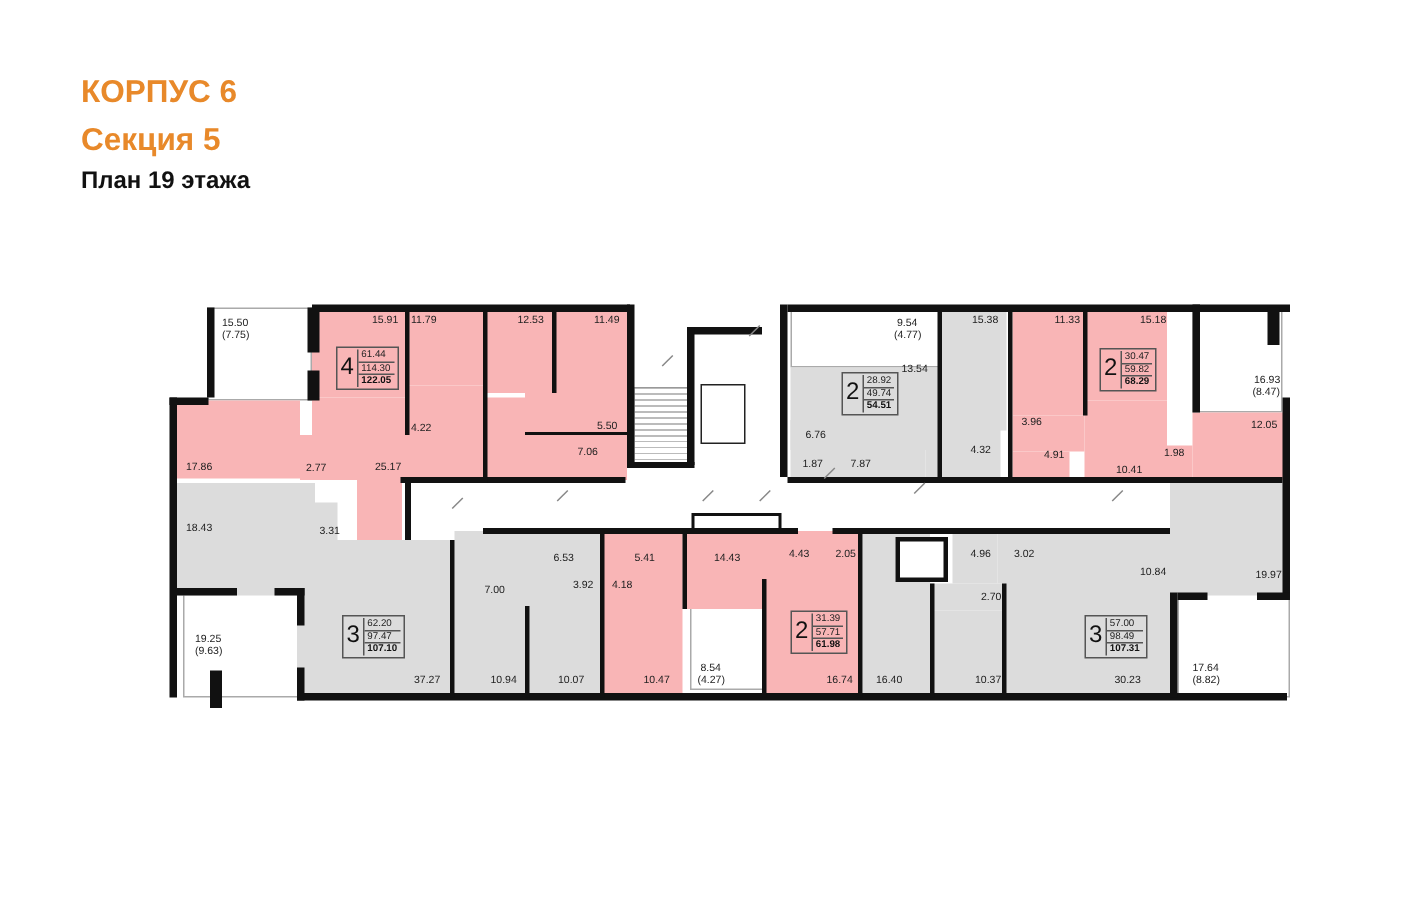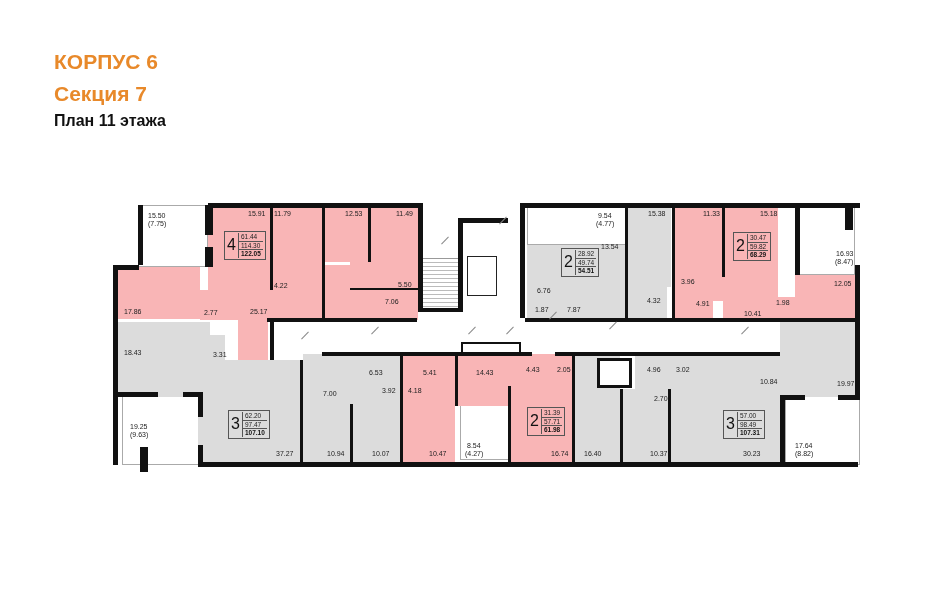--- a/index.html
+++ b/index.html
@@ -22,22 +22,22 @@
   .badge .areas { display: flex; flex-direction: column; border-left: 1px solid #555; }
   .badge .areas span { font-size: 6.5px; line-height: 7.5px; padding: 0 2px; border-bottom: 1px solid #555; color: #222; }
   .badge .areas span:last-child { border-bottom: none; font-weight: bold; color: #111; }
   .stairs { position: absolute; background: repeating-linear-gradient(180deg, #fff 0 3px, #bbb 3px 4px); border: 1px solid #999; box-sizing: border-box; }
   .door { position: absolute; width: 10px; height: 1px; background: #888; transform: rotate(-45deg); }
 </style>
 </head>
 <body>
 
 <div class="title t1">КОРПУС 6</div>
-<div class="title t2">Секция 7</div>
-<div class="title t3">План 11 этажа</div>
+<div class="title t2">Секция 5</div>
+<div class="title t3">План 19 этажа</div>
 
 <div class="plan">
 
   <div class="balc" style="left:138px;top:205px;width:70px;height:62px;"></div>
   <div class="balc" style="left:527px;top:205px;width:105px;height:40px;"></div>
   <div class="balc" style="left:795px;top:205px;width:60px;height:70px;"></div>
   <div class="balc" style="left:122px;top:395px;width:80px;height:70px;"></div>
   <div class="balc" style="left:460px;top:405px;width:50px;height:55px;"></div>
   <div class="balc" style="left:785px;top:395px;width:75px;height:70px;"></div>
 

